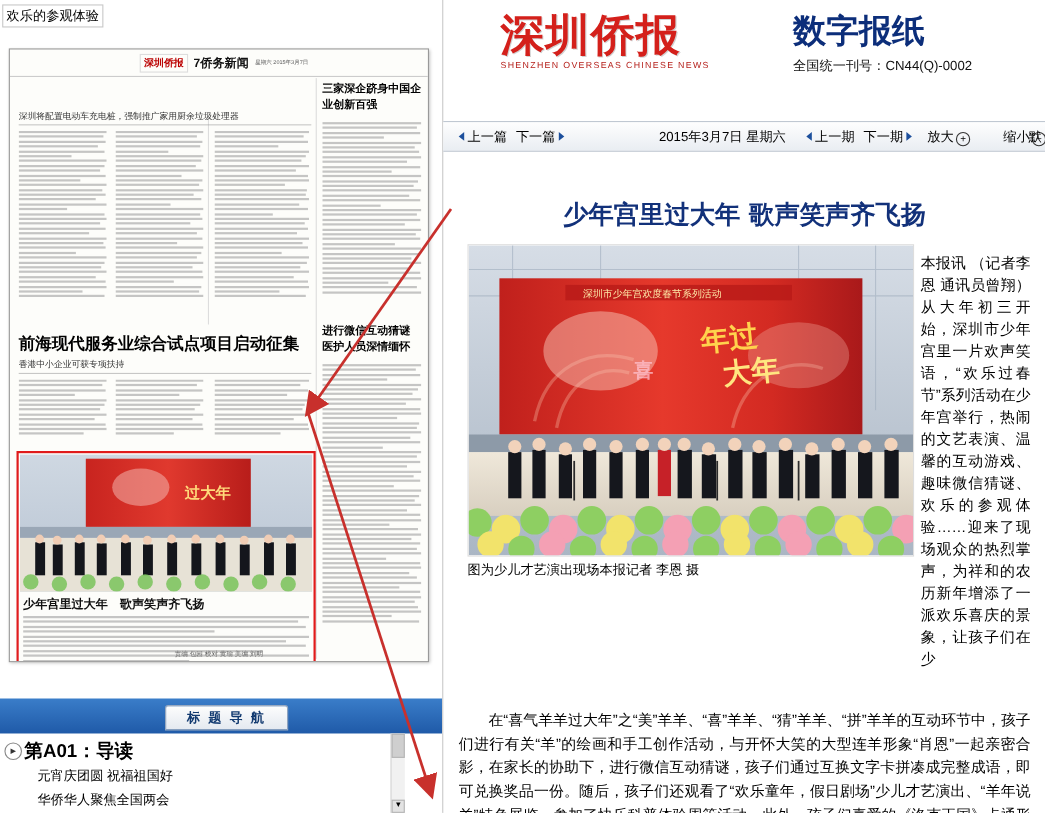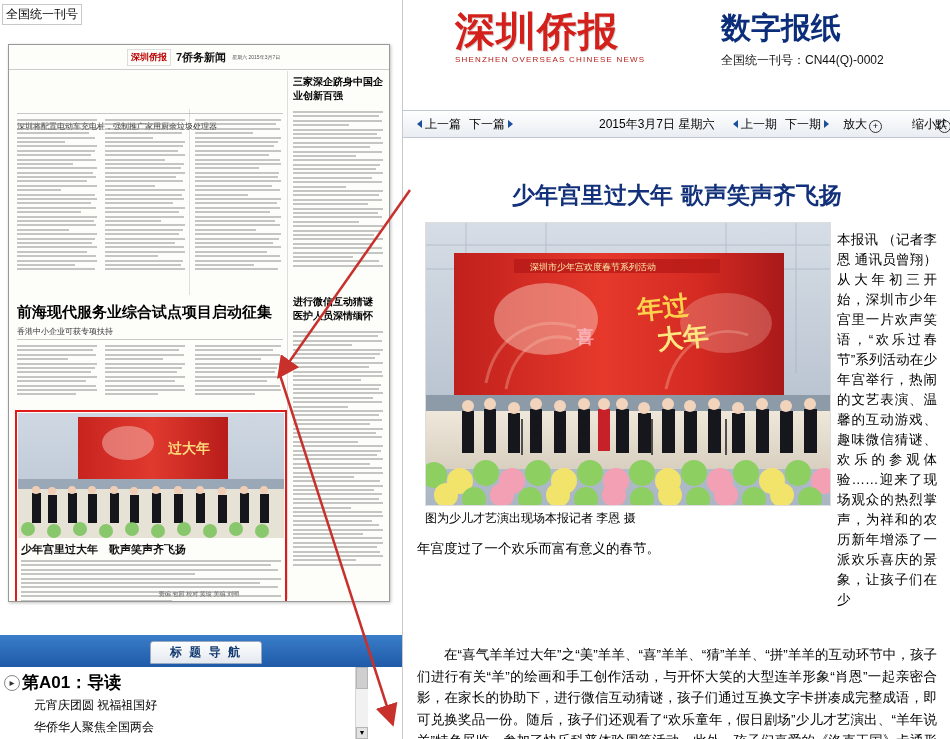--- a/index.html
+++ b/index.html
@@ -78,21 +78,21 @@
     height: 528px;
     background: #ddd;
   }
   .headline-main {
     position: absolute;
     font-weight: bold;
     color: #000;
     letter-spacing: 0px;
   }
   #hl1 { left: 8px; top: 30px; width: 266px; font-size: 19px; }
-  #sub1 { left: 8px; top: 55px; width: 266px; font-size: 8px; color: #333; margin-top: 21px; }
+  #sub1 { left: 8px; top: 55px; width: 266px; font-size: 8px; color: #333; }
   #hl2 { left: 8px; top: 258px; width: 266px; font-size: 15px; }
   #sub2 { left: 8px; top: 281px; width: 266px; font-size: 8px; color: #333;}
   #hl3 { left: 284px; top: 30px; width: 90px; font-size: 10px; line-height: 1.4; }
   #hl4 { left: 284px; top: 250px; width: 90px; font-size: 10px; line-height: 1.4;}
   .greyline {
     position: absolute;
     background: #9a9a9a;
     height: 2px;
     opacity: .55;
   }
@@ -408,21 +408,21 @@
     width: 950px; height: 739px;
     pointer-events: none;
     z-index: 20;
   }
 </style>
 </head>
 <body>
 
 <div id="left-pane">
 
-  <div id="site-home-link">全国统一刊号</div>
+  <div id="site-home-link">欢乐的参观体验</div>
 
   <div id="paper-thumb">
 
     <div id="paper-masthead">
       <span class="mh-logo">深圳侨报</span>
       <span class="mh-sect">7侨务新闻</span>
       <span class="mh-date">星期六
 2015年3月7日</span>
     </div>
 
@@ -942,21 +942,20 @@
           <circle cx="328" cy="276" r="12" fill="#8ecf62"></circle>
         <circle cx="356" cy="272" r="12" fill="#f2e36b"></circle>
           <circle cx="384" cy="276" r="12" fill="#8ecf62"></circle>
       </g>
     </svg>
   </div>
 
   <div id="photo-caption">图为少儿才艺演出现场本报记者 李恩 摄</div>
 
   <div id="article-col-right">本报讯 （记者李恩 通讯员曾翔）从大年初三开始，深圳市少年宫里一片欢声笑语，“欢乐过春节”系列活动在少年宫举行，热闹的文艺表演、温馨的互动游戏、趣味微信猜谜、欢乐的参观体验……迎来了现场观众的热烈掌声，为祥和的农历新年增添了一派欢乐喜庆的景象，让孩子们在少</div>
-  <div id="article-body-1">年宫度过了一个欢乐而富有意义的春节。</div>
   <div id="article-body-2">在“喜气羊羊过大年”之“美”羊羊、“喜”羊羊、“猜”羊羊、“拼”羊羊的互动环节中，孩子们进行有关“羊”的绘画和手工创作活动，与开怀大笑的大型连羊形象“肖恩”一起亲密合影，在家长的协助下，进行微信互动猜谜，孩子们通过互换文字卡拼凑成完整成语，即可兑换奖品一份。随后，孩子们还观看了“欢乐童年，假日剧场”少儿才艺演出、“羊年说羊”特色展览，参加了快乐科普体验周等活动。此外，孩子们喜爱的《洛克王国》卡通形象人偶也来到少年宫，与孩子们一起欢度春节。</div>
 </div>
 
 <svg id="pointer-svg">
   <defs>
     <marker id="arrowhead" markerWidth="9" markerHeight="9" refX="7" refY="4.5" orient="auto">
       <polygon points="0 0, 9 4.5, 0 9" fill="#c8302c"></polygon>
     </marker>
   </defs>
   <line x1="410" y1="190" x2="280" y2="375" stroke="#c8302c" stroke-width="2.5" marker-end="url(#arrowhead)"></line>

